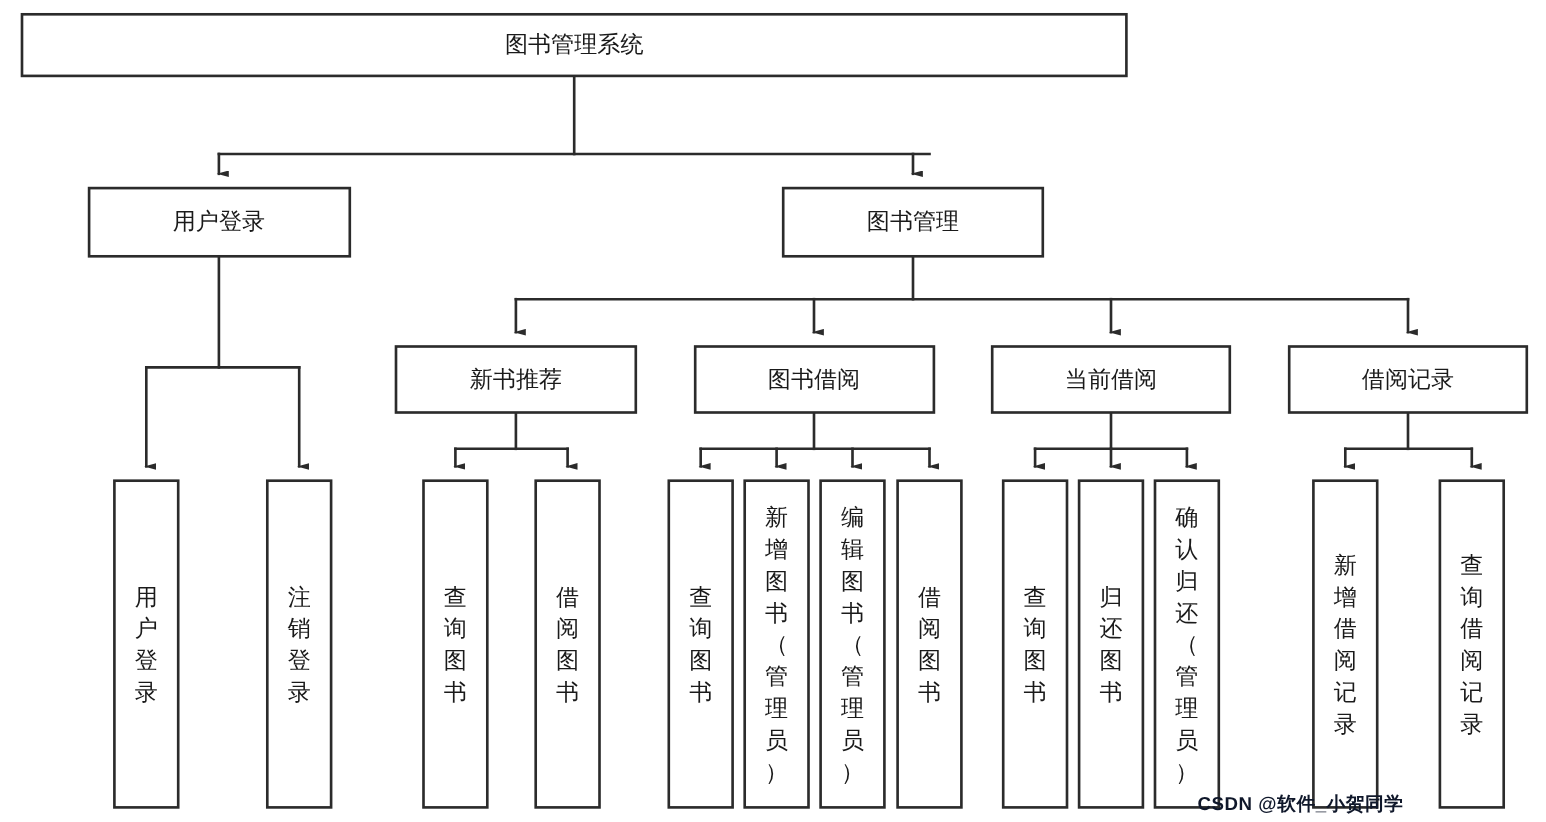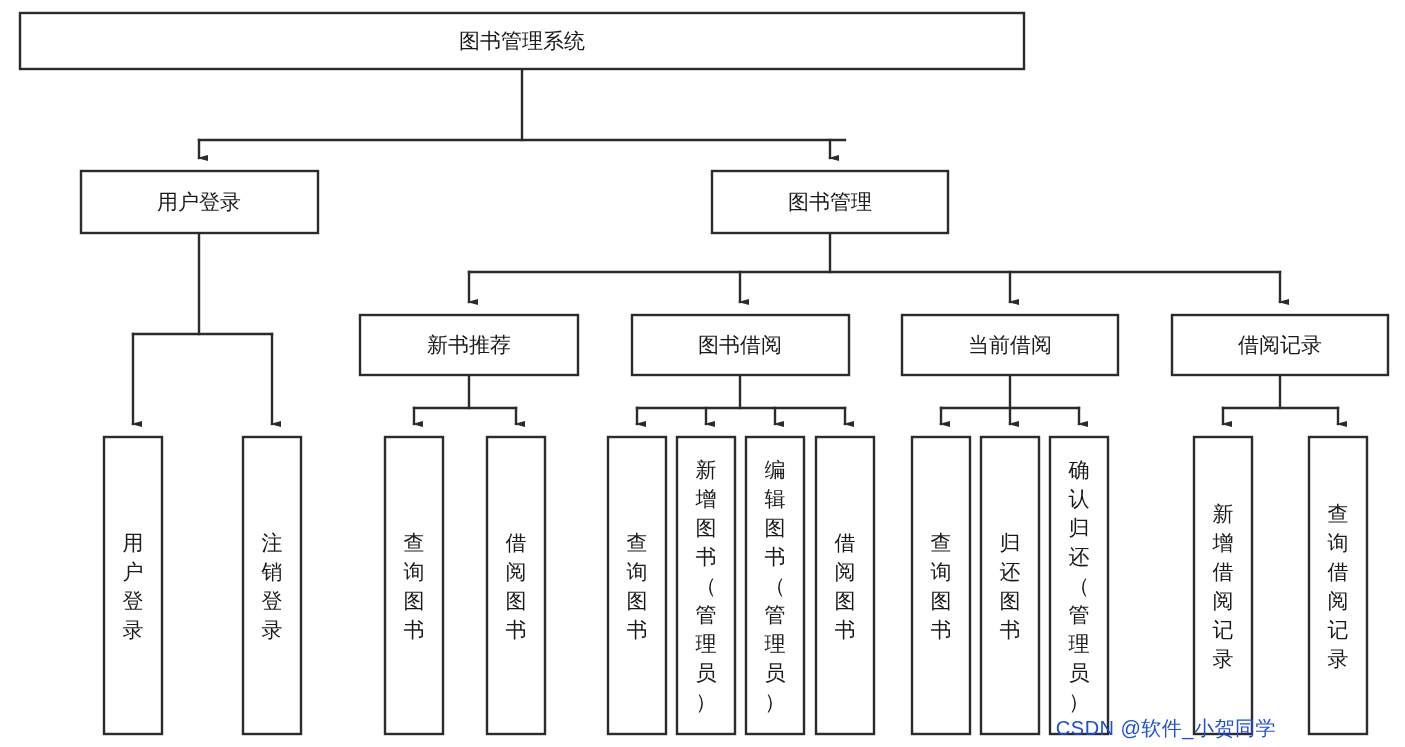--- a/index.html
+++ b/index.html
@@ -50,25 +50,26 @@
     font-size: 21px;
     fill: #1a1a1a;
     text-anchor: middle;
     white-space: pre;
   }
   .watermark-text {
     position: absolute;
     right: 12px;
     bottom: 5px;
     font-family: "Liberation Sans", "DejaVu Sans", sans-serif;
-    font-size: 20px;
-    color: #1d4ed8;
+    font-size: 17px;
+    color: #0f172a;
     letter-spacing: 0.5px;
     user-select: none;
     white-space: nowrap;
+    font-weight: bold;
   }
 </style>
 </head>
 <body>
 
 <div id="diagram-root">
 
   <svg class="diagram-canvas" viewBox="0 0 1405 747" xmlns="http://www.w3.org/2000/svg">
 
     <defs>

